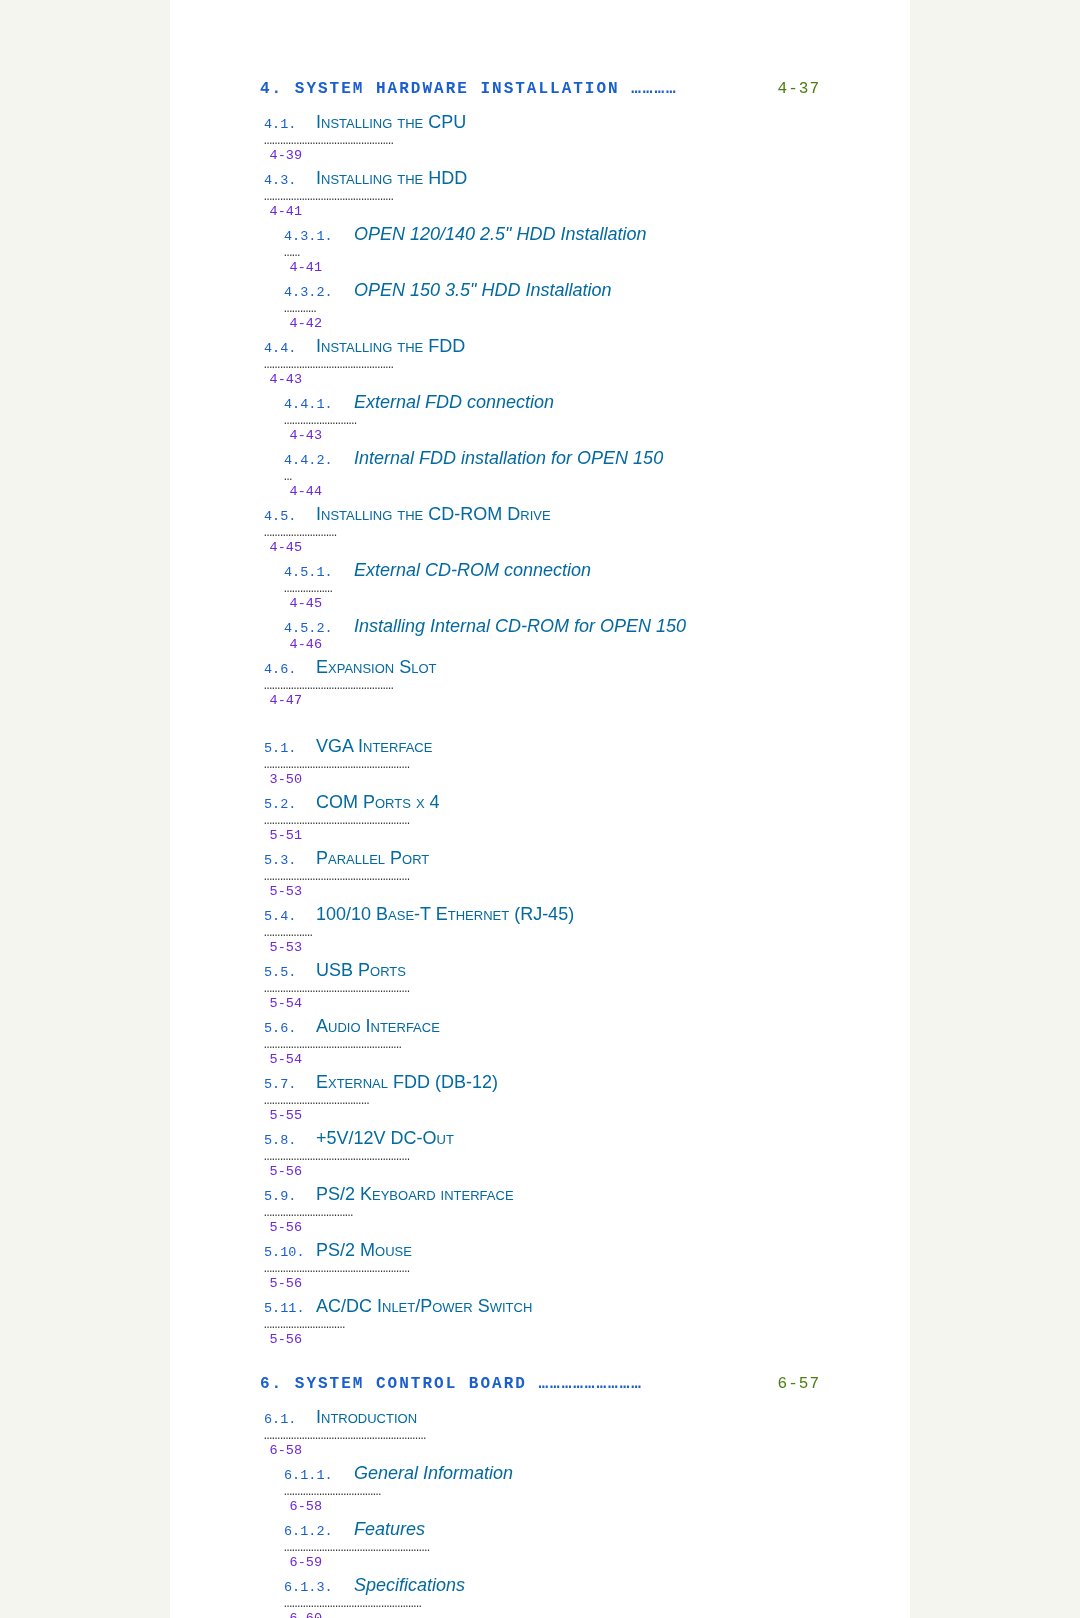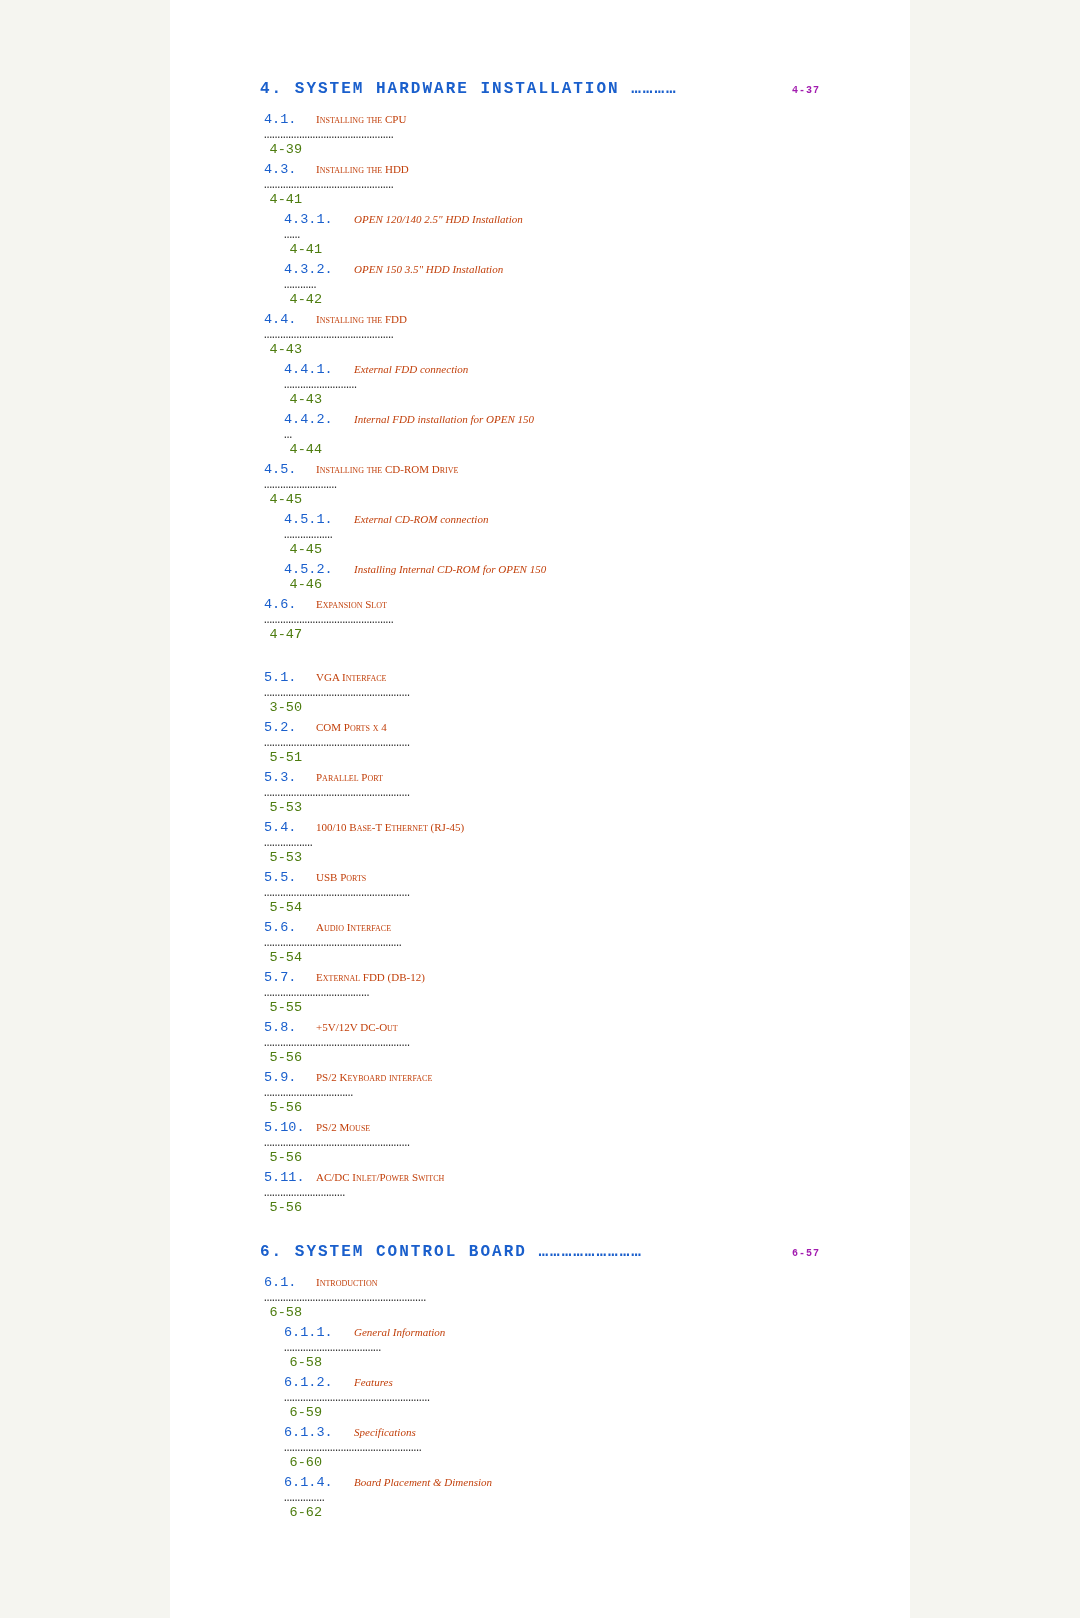--- a/index.html
+++ b/index.html
@@ -33,23 +33,23 @@
       font-family: 'Courier New', Courier, monospace;
       font-size: 15px;
       font-weight: bold;
       letter-spacing: 2px;
       color: #1a5fcc;
       text-transform: uppercase;
     }
 
     .section-page {
       font-family: 'Courier New', Courier, monospace;
-      font-size: 10px;
-      font-weight: bold;
-      color: #a21caf;
+      font-size: 16px;
+      font-weight: normal;
+      color: #4d7c0f;
       letter-spacing: 1px;
     }
 
     .toc-item {
       display: flex;
       justify-content: space-between;
       align-items: baseline;
       margin-bottom: 5px;
       padding-left: 0;
       flex-direction: column;
@@ -63,23 +63,23 @@
 
     .item-number {
       font-family: 'Courier New', Courier, monospace;
       font-size: 13.5px;
       color: #1a5fcc;
       min-width: 52px;
       font-weight: normal;
     }
 
     .item-label {
-      font-family: Liberation Serif, serif;
-      font-size: 11px;
-      color: #c2410c;
+      font-family: Liberation Sans, sans-serif;
+      font-size: 18px;
+      color: #0369a1;
       flex: 1;
     }
 
     .item-label.italic {
       font-style: italic;
     }
 
     .item-label.smallcaps {
       font-variant: small-caps;
     }
@@ -89,21 +89,21 @@
       font-size: 13.5px;
       color: #333;
       flex: 1;
       overflow: hidden;
       margin: 0 4px;
     }
 
     .item-page {
       font-family: 'Courier New', Courier, monospace;
       font-size: 13.5px;
-      color: #4d7c0f;
+      color: #6d28d9;
       min-width: 38px;
       text-align: right;
     }
 
     .toc-item.level-1 .item-number {
       min-width: 52px;
     }
 
     .toc-item.level-2 .item-number {
       min-width: 70px;

